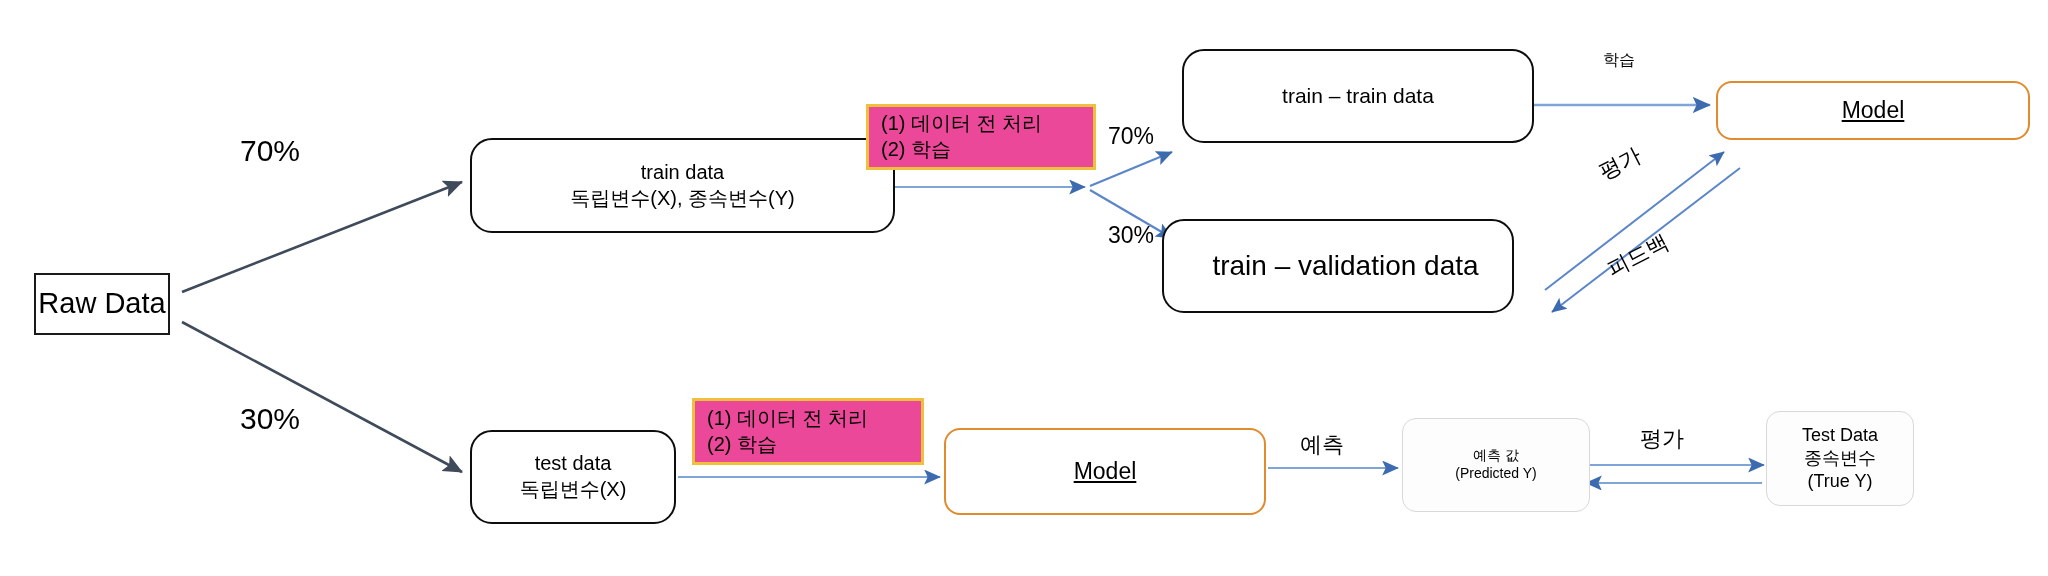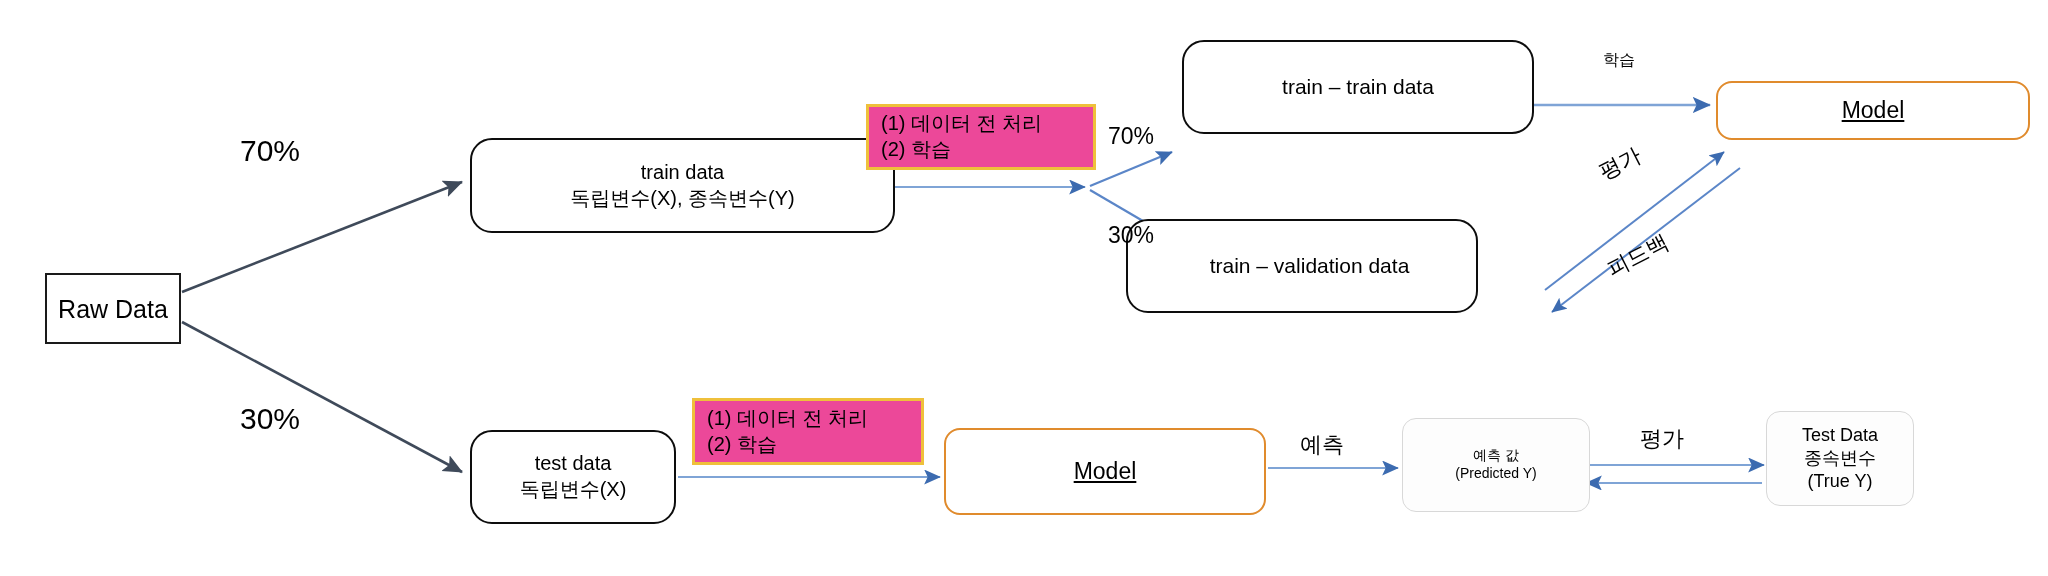--- a/index.html
+++ b/index.html
@@ -111,39 +111,39 @@
     <line x1="1740" y1="168" x2="1552" y2="312" stroke="#5B86C8" stroke-width="2.0" marker-end="url(#ah-blue)"></line>
 
     <line x1="678" y1="477" x2="940" y2="477" stroke="#7FA4D6" stroke-width="2.2" marker-end="url(#ah-blue)"></line>
 
     <line x1="1268" y1="468" x2="1398" y2="468" stroke="#7FA4D6" stroke-width="2.2" marker-end="url(#ah-blue)"></line>
 
     <line x1="1584" y1="465" x2="1764" y2="465" stroke="#7FA4D6" stroke-width="2.2" marker-end="url(#ah-blue)"></line>
     <line x1="1762" y1="483" x2="1586" y2="483" stroke="#7FA4D6" stroke-width="2.2" marker-end="url(#ah-blue)"></line>
   </svg>
 
-  <div class="node rect-sharp" style="left:45px; top:273px; width:136px; height:71px; font-size:25px;">
+  <div class="node rect-sharp" style="left:34px; top:273px; width:136px; height:62px; font-size:29px;">
     <span class="ln">Raw Data</span>
   </div>
 
   <div class="node rounded-black" style="left:470px; top:138px; width:425px; height:95px; font-size:20px;">
     <span class="ln">train data</span>
     <span class="ln">독립변수(X), 종속변수(Y)</span>
   </div>
 
   <div class="node note-yellow" style="left:866px; top:104px; width:230px; height:66px; font-size:20px;">
     <span class="ln">(1)  데이터 전 처리</span>
     <span class="ln">(2)  학습</span>
   </div>
 
-  <div class="node rounded-black" style="left:1182px; top:40px; width:352px; height:94px; font-size:21px;">
+  <div class="node rounded-black" style="left:1182px; top:49px; width:352px; height:94px; font-size:21px;">
     <span class="ln">train – train data</span>
   </div>
 
-  <div class="node rounded-black" style="left:1126px; top:219px; width:352px; height:94px; font-size:21px;padding-left:15px;">
+  <div class="node rounded-black" style="left:1162px; top:219px; width:352px; height:94px; font-size:28px;padding-left:15px;">
     <span class="ln">train – validation data</span>
   </div>
 
   <div class="node rounded-orange" style="left:1716px; top:81px; width:314px; height:59px; font-size:23px;">
     <span class="ln">Model</span>
   </div>
 
   <div class="node rounded-black" style="left:470px; top:430px; width:206px; height:94px; font-size:20px;">
     <span class="ln">test data</span>
     <span class="ln">독립변수(X)</span>

